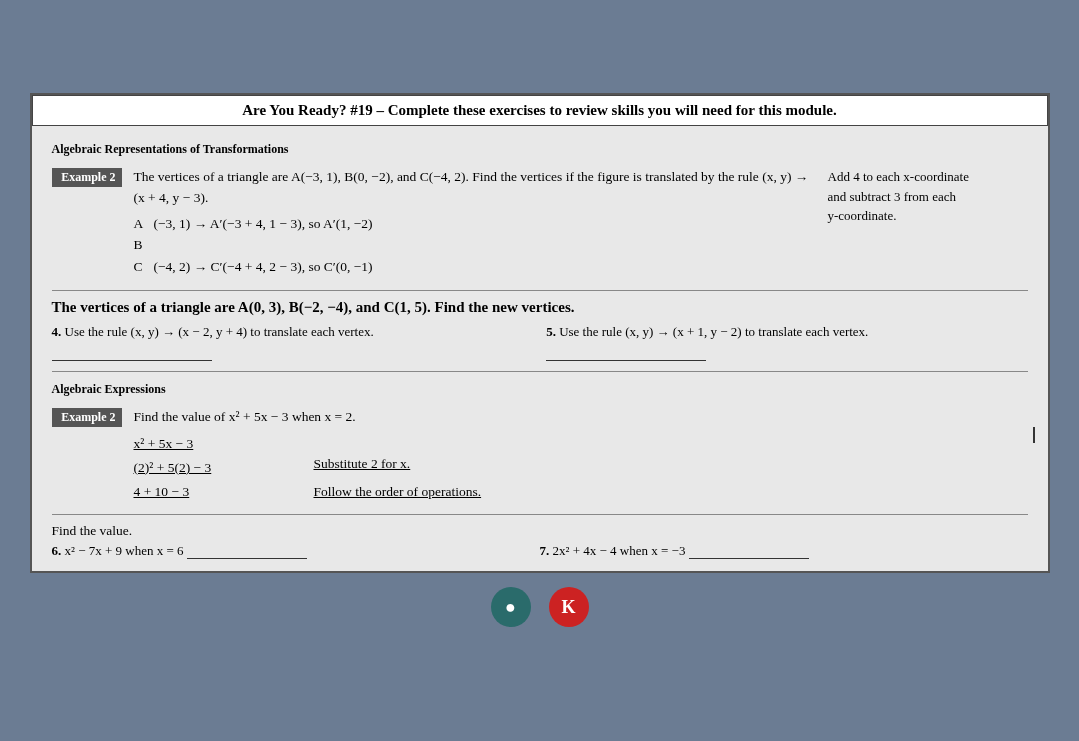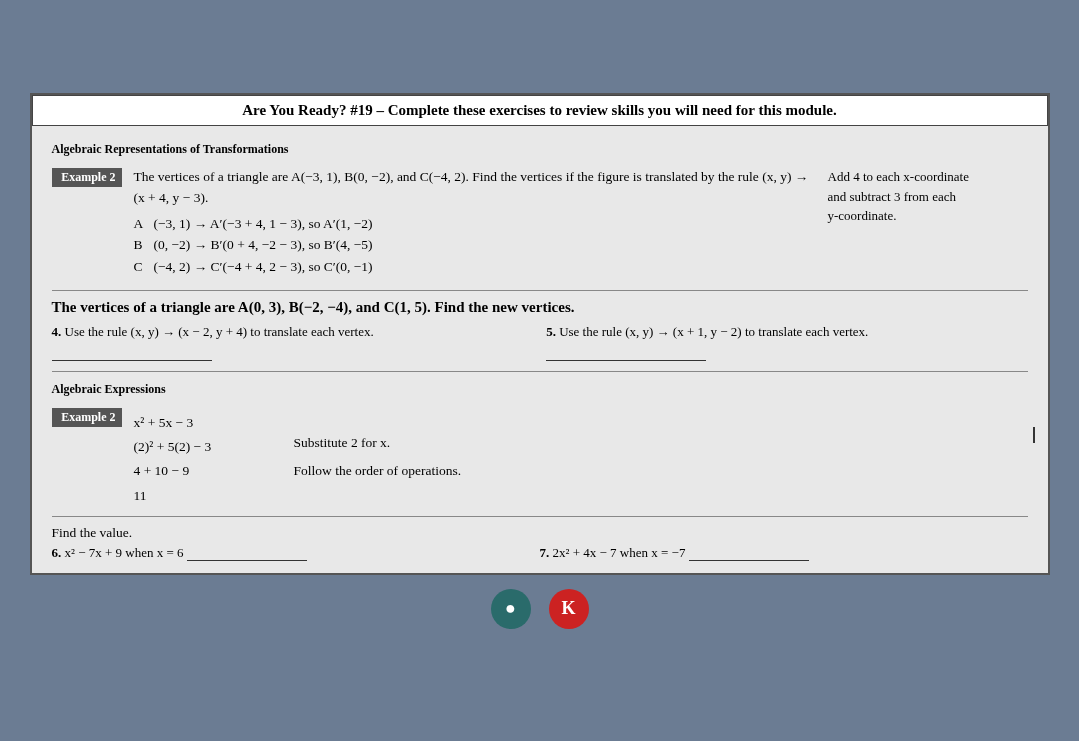--- a/index.html
+++ b/index.html
@@ -114,21 +114,23 @@
       border-bottom: 1px solid #333;
       width: 160px;
       vertical-align: bottom;
       margin-top: 4px;
     }
     .section2 {
       margin-top: 10px;
     }
     .example3-steps {
       display: flex;
+      gap: 20px;
       margin-top: 4px;
+      text-decoration: underline;
     }
     .example3-math {
       min-width: 160px;
       font-size: 13.5px;
       line-height: 1.8;
     }
     .example3-notes {
       font-size: 13.5px;
       line-height: 2.1;
       padding-top: 18px;
@@ -189,21 +191,20 @@
           <div class="example-content">
             <div class="example-row">
               <div class="example-steps">
                 <div style="font-size:13.5px;margin-bottom:4px;">The vertices of a triangle are A(−3, 1), B(0, −2), and C(−4, 2). Find the vertices if the figure is translated by the rule (x, y) → (x + 4, y − 3).</div>
                 <div class="step-row">
                   <span class="step-letter">A</span>
                   <span>(−3, 1) → A′(−3 + 4, 1 − 3), so A′(1, −2)</span>
                 </div>
                 <div class="step-row">
                   <span class="step-letter">B</span>
-                  <span>(0, −2) → B′(0 + 4, −2 − 3), so B′(4, −5)</span>
                 </div>
                 <div class="step-row">
                   <span class="step-letter">C</span>
                   <span>(−4, 2) → C′(−4 + 4, 2 − 3), so C′(0, −1)</span>
                 </div>
               </div>
               <div class="example-notes">
                 <div>Add 4 to each x-coordinate</div>
                 <div>and subtract 3 from each</div>
                 <div>y-coordinate.</div>
@@ -231,26 +232,26 @@
       </div>
 
       <hr class="divider-line" style="margin:10px 0;">
 
       <div class="section2">
         <div class="section-title">Algebraic Expressions</div>
 
         <div class="example-block">
           <div class="example-label">Example 2</div>
           <div class="example-content">
+            <div style="font-size:13.5px;margin-bottom:2px;">Find the value of x² + 5x − 3 when x = 2.</div>
             <div class="example3-steps">
               <div class="example3-math">
                 <div>x² + 5x − 3</div>
                 <div>(2)² + 5(2) − 3</div>
-                <div>4 + 10 − 9</div>
-                <div>11</div>
+                <div>4 + 10 − 3</div>
               </div>
               <div class="example3-notes">
                 <div>Substitute 2 for x.</div>
                 <div>Follow the order of operations.</div>
               </div>
             </div>
           </div>
         </div>
 
         <hr class="divider-line">
@@ -258,21 +259,21 @@
         <div class="find-value">Find the value.</div>
 
         <div class="bottom-problems">
           <div class="bottom-problem">
             <span style="font-weight:bold;">6.</span>
             <span>x² − 7x + 9 when x = 6</span>
             <span class="answer-line-short"></span>
           </div>
           <div class="bottom-problem">
             <span style="font-weight:bold;">7.</span>
-            <span>2x² + 4x − 7 when x = −7</span>
+            <span>2x² + 4x − 4 when x = −3</span>
             <span class="answer-line-short"></span>
           </div>
         </div>
       </div>
 
     </div>
   </div>
 
   <div style="position:absolute;right:44px;top:355px;width:2px;height:16px;background:#333;"></div>
 

